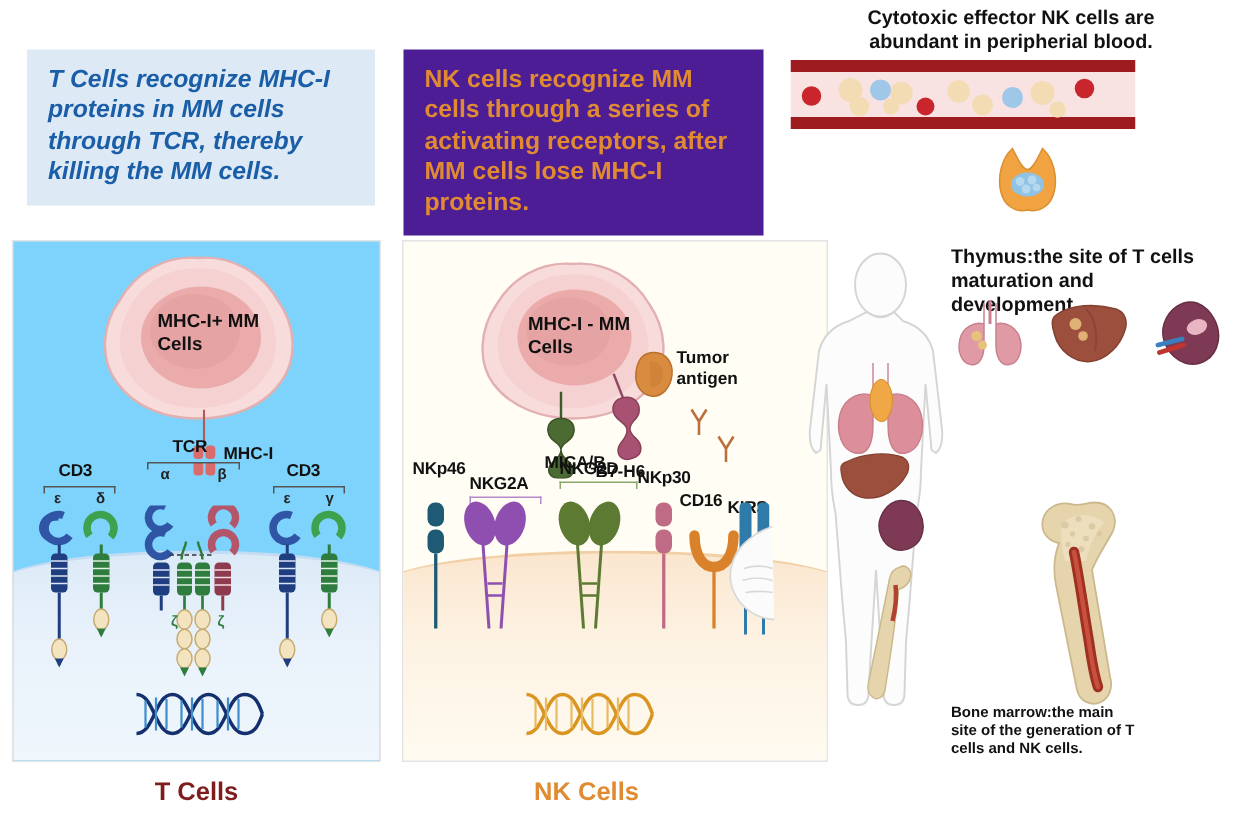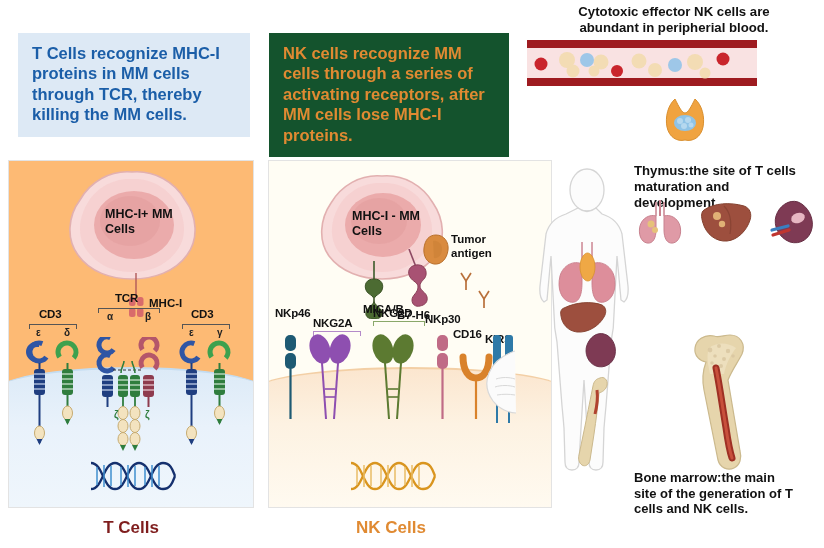--- a/index.html
+++ b/index.html
@@ -16,34 +16,35 @@
     position: absolute;
     padding: 10px 12px 12px 14px;
     font-weight: bold;
     line-height: 1.24;
     white-space: pre-line;
   }
   .callout-tcell {
     left: 18px; top: 33px; width: 232px;
     background: #dde9f5; color: #1b5ea8;
     font-size: 16.5px;
+    font-style: italic;
   }
   .callout-nk {
     left: 269px; top: 33px; width: 240px;
-    background: #14532d; color: #e08a32;
+    background: #4c1d95; color: #e08a32;
     font-size: 16.5px;
   }
 
   
   .panel {
     position: absolute;
     border: 1px solid #e3e3e3;
     overflow: hidden;
   }
-  .panel-tcell { left: 8px; top: 160px; width: 246px; height: 348px; background: #fdba74; }
+  .panel-tcell { left: 8px; top: 160px; width: 246px; height: 348px; background: #7dd3fc; }
   .panel-nk    { left: 268px; top: 160px; width: 284px; height: 348px; background: #fffdf4; }
 
   .panel-membrane {
     position: absolute; left: -6%; width: 112%; bottom: 0; height: 140px;
   }
   .memb-tcell { background: linear-gradient(180deg,#dceaf7 0%, #e9f2fb 42%, #eff6fc 100%);
     border-top: 2.5px solid #c3dcf1; border-radius: 52% 52% 0 0 / 26px 26px 0 0; }
   .memb-nk { background: linear-gradient(180deg,#fbe6cf 0%, #fdf2e2 40%, #fffaf0 100%);
     border-top: 2.5px solid #f3cfa5; border-radius: 52% 52% 0 0 / 26px 26px 0 0; }
 
@@ -68,21 +69,21 @@
   }
 
   
   .rtext {
     position: absolute; font-weight: bold; color: #111;
     line-height: 1.2; white-space: pre-line;
   }
   .rtext-blood  { left: 528px; top: 4px;   width: 292px; font-size: 13.2px; text-align: center; }
   .rtext-thymus { left: 634px; top: 143px; width: 190px; font-size: 13.2px; margin-top: 20px; }
   .rtext-organ  { left: 634px; top: 253px; width: 190px; font-size: 13.2px; }
-  .rtext-bone   { left: 634px; top: 470px; width: 190px; font-size: 13px; }
+  .rtext-bone   { left: 634px; top: 470px; width: 190px; font-size: 10px; }
 
   .graphic { position: absolute; }
 </style>
 </head>
 <body>
 
 <div id="root">
 
   <div class="callout callout-tcell">T Cells recognize MHC-I proteins in MM cells through TCR, thereby killing the MM cells.</div>
   <div class="callout callout-nk">NK cells recognize MM cells through a series of activating receptors, after MM cells lose MHC-I proteins.</div>

